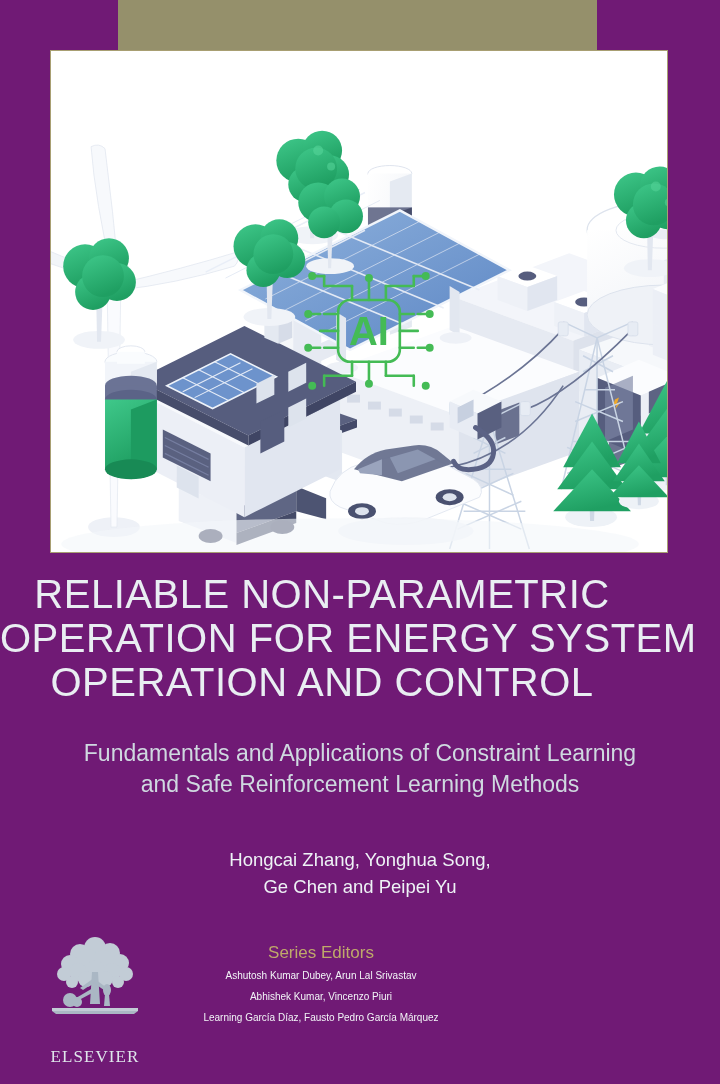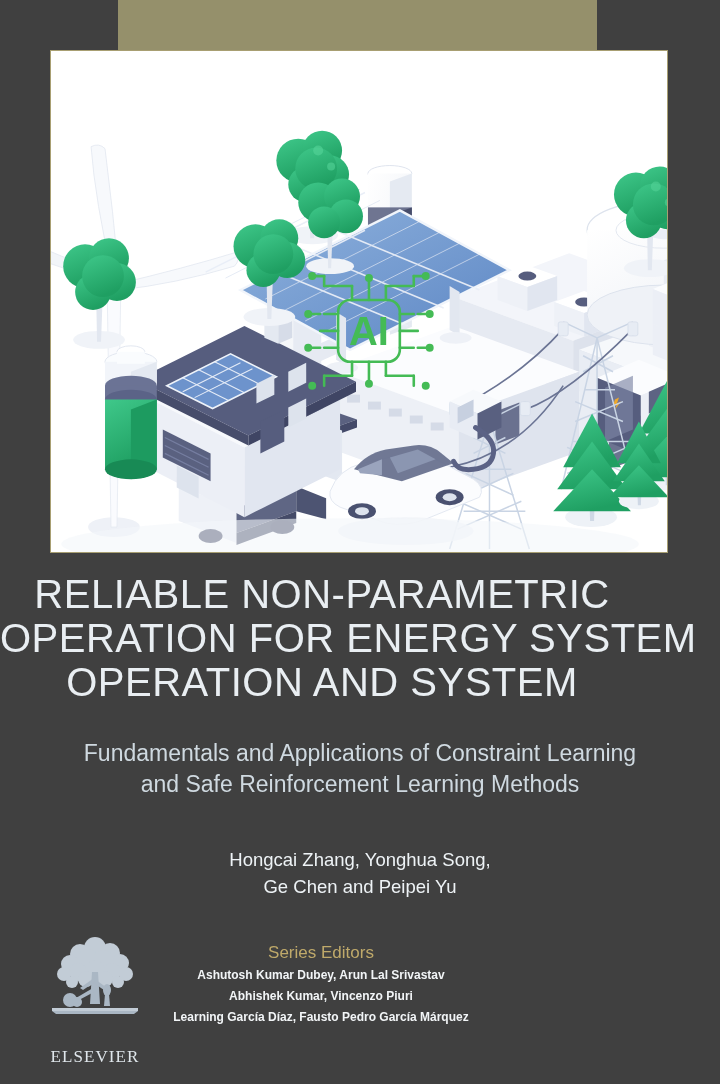--- a/index.html
+++ b/index.html
@@ -1,19 +1,19 @@
 <!DOCTYPE html>
 <html><head>
 <meta charset="utf-8">
 <style>
   html,body{margin:0;padding:0;background:#555;}
   #cover{
     position:relative;
     width:720px;height:1084px;
-    background:#404040;
+    background:#701a75;
     overflow:hidden;
     font-family:"Liberation Sans", sans-serif;
   }
 
   
   #series-band{
     position:absolute;left:118px;top:0;width:479px;height:86px;
     background:#95906b;
     display:flex;align-items:flex-end;justify-content:center;
     box-sizing:border-box;padding-bottom:10px;
@@ -67,21 +67,21 @@
   }
 
   
   #editors-block{
     position:absolute;left:0;top:941px;width:642px;text-align:center;
   }
   #editors-heading{
     color:#bfa96a;font-size:17px;font-weight:400;line-height:24px;
   }
   #editors-block .eline{
-    color:#f2f5f7;font-size:12px;font-weight:700;line-height:21px;
+    color:#f2f5f7;font-size:10px;font-weight:400;line-height:21px;
     white-space:nowrap;
   }
 
   
   #elsevier-logo{
     position:absolute;left:40px;top:932px;width:110px;height:126px;
   }
   #elsevier-logo svg{display:block;}
   #elsevier-wordmark{
     color:#dfe6eb;font-family:"Liberation Serif", serif;
@@ -516,21 +516,21 @@
         </g>
       </g>
 
       <ellipse cx="300" cy="495" rx="290" ry="26" fill="#f3f6fa" opacity="0.6"></ellipse>
     </svg>
   </div>
 
   <div id="title-block">
     <div class="tline">RELIABLE NON-PARAMETRIC</div>
     <div class="tline">OPERATION FOR ENERGY SYSTEM</div>
-    <div class="tline">OPERATION AND SYSTEM</div>
+    <div class="tline">OPERATION AND CONTROL</div>
   </div>
 
   <div id="authors-block">
     <div class="aline">Hongcai Zhang, Yonghua Song,</div>
     <div class="aline">Ge Chen and Peipei Yu</div>
   </div>
 
   <div id="subtitle-block">
     <div class="sline">Fundamentals and Applications of Constraint Learning</div>
     <div class="sline">and Safe Reinforcement Learning Methods</div>

